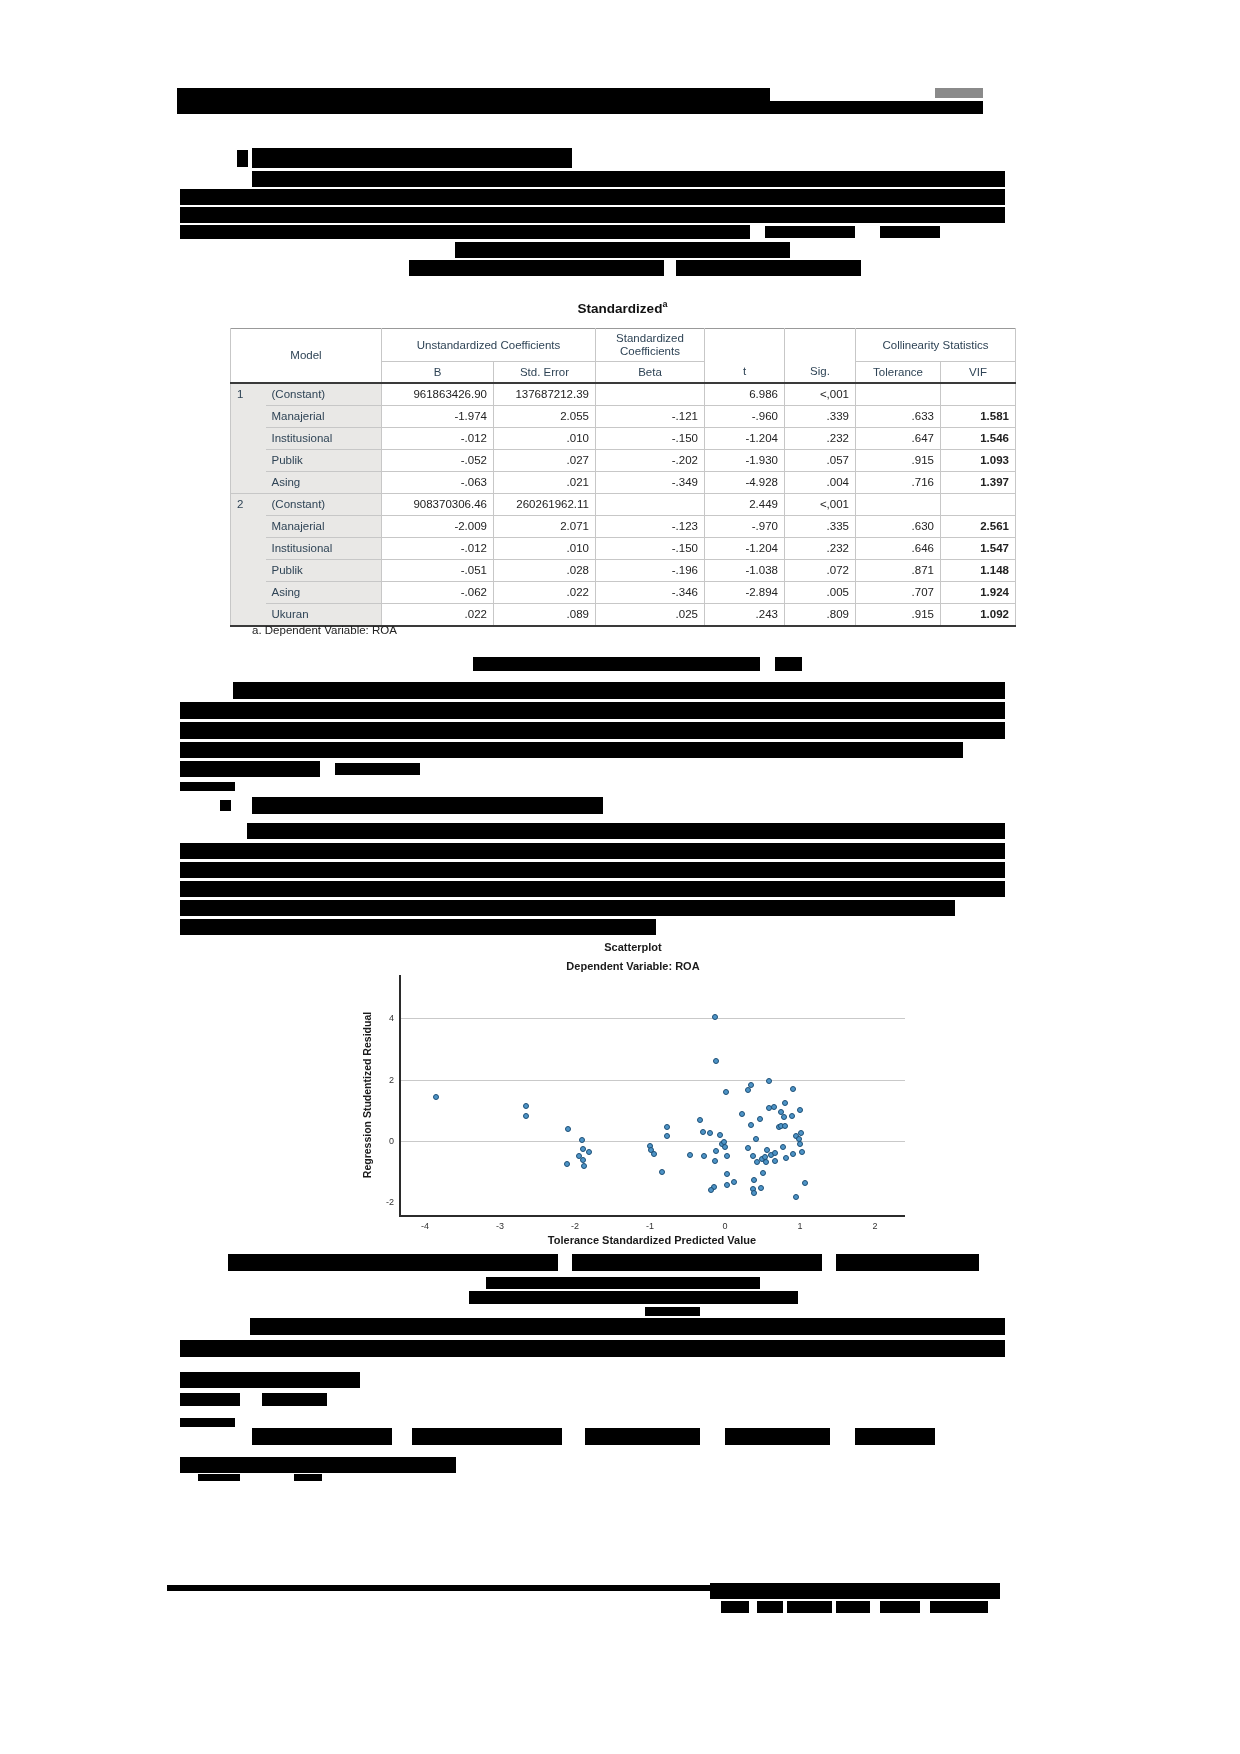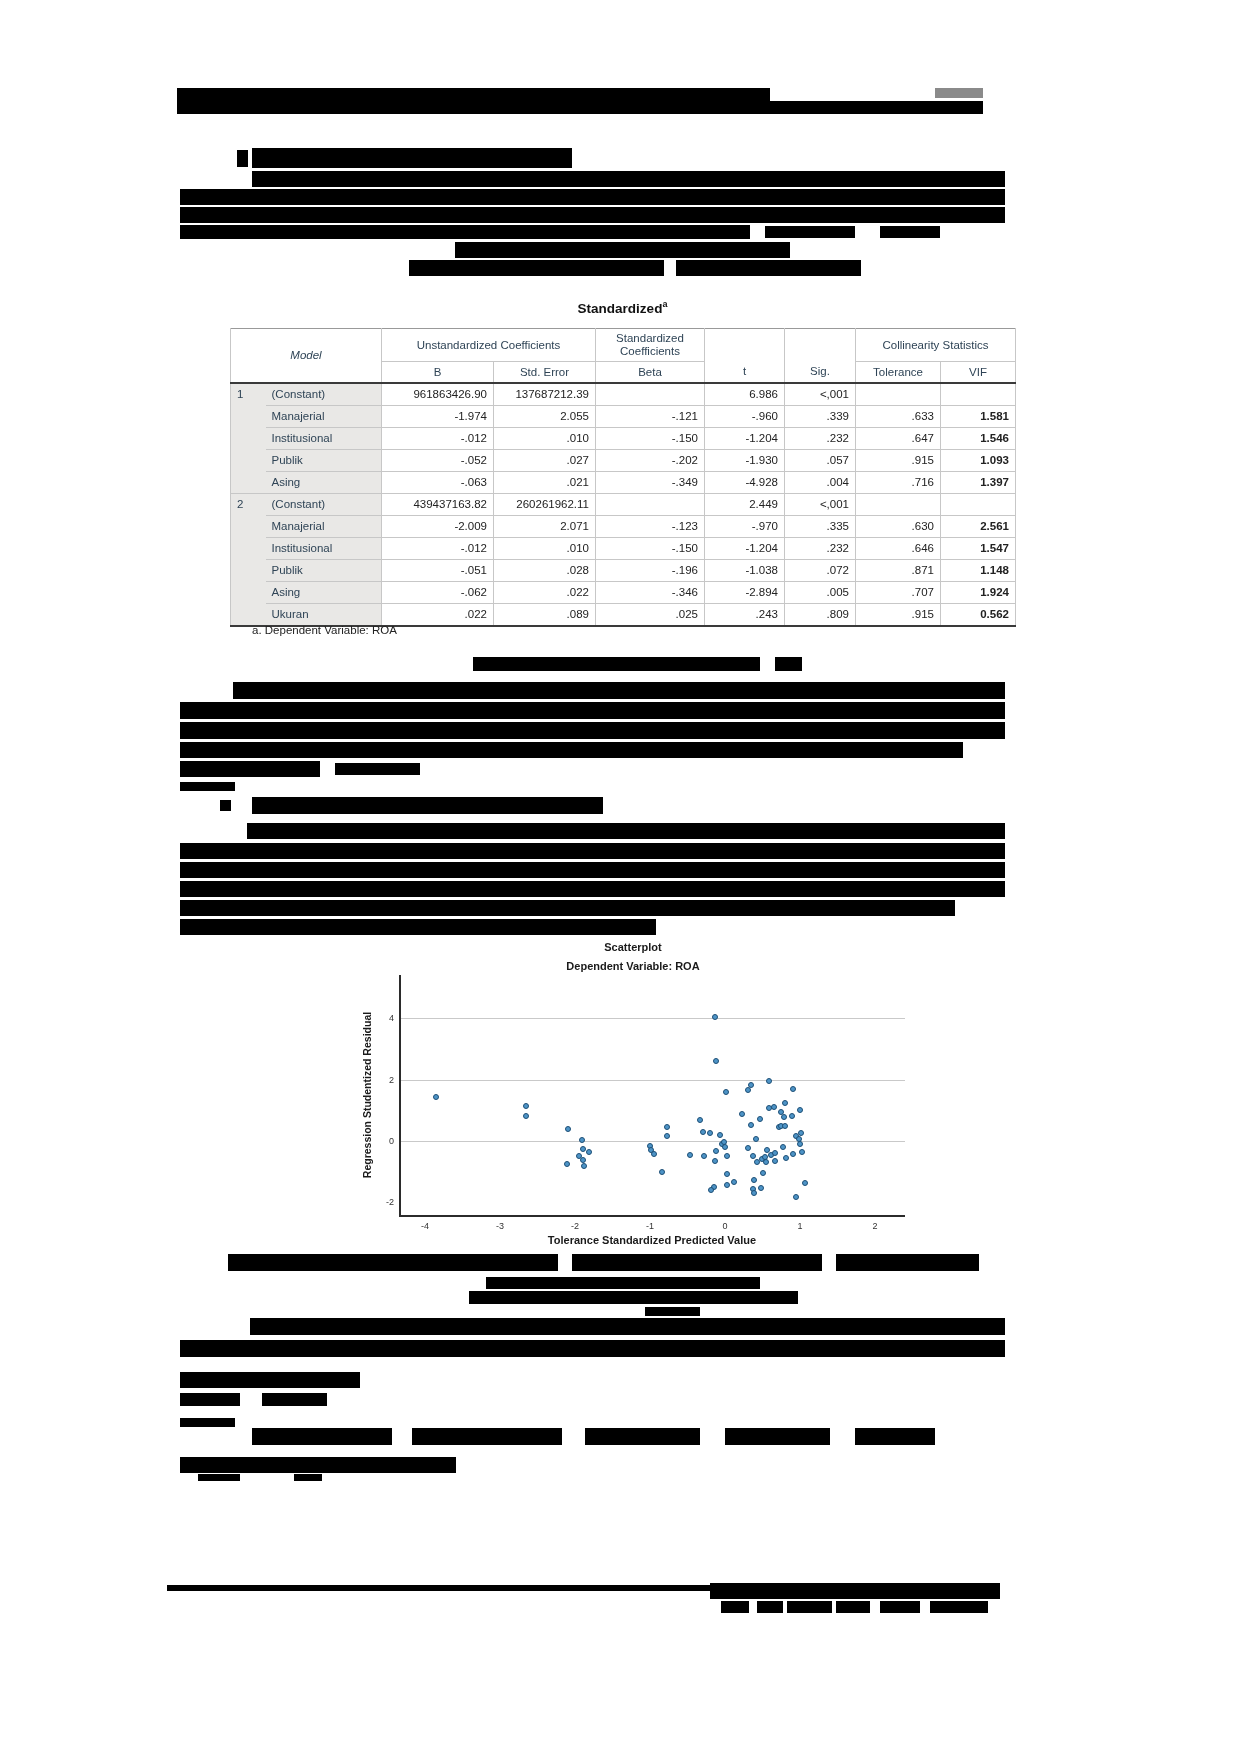--- a/index.html
+++ b/index.html
@@ -12,21 +12,21 @@
   .spss-title sup{font-size:9px;}
   table.spss{position:absolute;left:230px;top:328px;border-collapse:collapse;table-layout:fixed;
              font-size:11.5px;color:#222;background:#fff;border-top:1px solid #999;}
   table.spss th, table.spss td{padding:0 6px;height:21px;line-height:13px;overflow:hidden;white-space:nowrap;}
   table.spss th{font-weight:normal;color:#2f4456;text-align:center;vertical-align:middle;
                 border-left:1px solid #c7c7c7;border-right:1px solid #c7c7c7;}
   table.spss thead tr.grp th{height:32px;}
   table.spss thead tr.sub th{height:20px;}
   table.spss thead{border-bottom:2px solid #3a3a3a;}
   table.spss tbody{border-bottom:2px solid #3a3a3a;}
-  th.modelh{text-align:left;vertical-align:bottom;border-left:1px solid #c7c7c7;font-style:italic;}
+  th.modelh{text-align:left;vertical-align:bottom;border-left:1px solid #c7c7c7;}
   th.grpline{border-bottom:1px solid #c7c7c7;}
   td.c-model{background:#e9e8e6;color:#2f4456;text-align:left;border-left:1px solid #c7c7c7;}
   td.c-label{background:#e9e8e6;color:#2f4456;text-align:left;border-top:1px solid #c7c7c7;}
   td.num{text-align:right;border-top:1px solid #c7c7c7;border-left:1px solid #c7c7c7;
          border-right:1px solid #c7c7c7;font-variant-numeric:tabular-nums;}
   td.vif{font-weight:bold;}
   tr.grpstart td.c-model{border-top:1px solid #c7c7c7;}
   .footnote{position:absolute;left:252px;top:624px;font-size:11.5px;color:#222;}
   
   .chart-title{position:absolute;left:380px;width:506px;text-align:center;font-weight:bold;
@@ -193,21 +193,21 @@
           <td class="num">.021</td>
           <td class="num">-.349</td>
           <td class="num">-4.928</td>
           <td class="num">.004</td>
           <td class="num">.716</td>
           <td class="num vif">1.397</td>
         </tr>
         <tr class="grpstart">
           <td class="c-model">2</td>
           <td class="c-label">(Constant)</td>
-          <td class="num">439437163.82</td>
+          <td class="num">908370306.46</td>
           <td class="num">260261962.11</td>
           <td class="num"></td>
           <td class="num">2.449</td>
           <td class="num">&lt;,001</td>
           <td class="num"></td>
           <td class="num vif"></td>
         </tr>
         <tr>
           <td class="c-model"></td>
           <td class="c-label">Manajerial</td>
@@ -254,21 +254,21 @@
         </tr>
         <tr>
           <td class="c-model"></td>
           <td class="c-label">Ukuran</td>
           <td class="num">.022</td>
           <td class="num">.089</td>
           <td class="num">.025</td>
           <td class="num">.243</td>
           <td class="num">.809</td>
           <td class="num">.915</td>
-          <td class="num vif">0.562</td>
+          <td class="num vif">1.092</td>
         </tr>
       </tbody>
   </table>
 
   <div class="footnote">a. Dependent Variable: ROA</div>
 
   <div class="chart-title" style="top:941px">Scatterplot</div>
   <div class="chart-title" style="top:960px">Dependent Variable: ROA</div>
 
   <div id="chart-layer">

